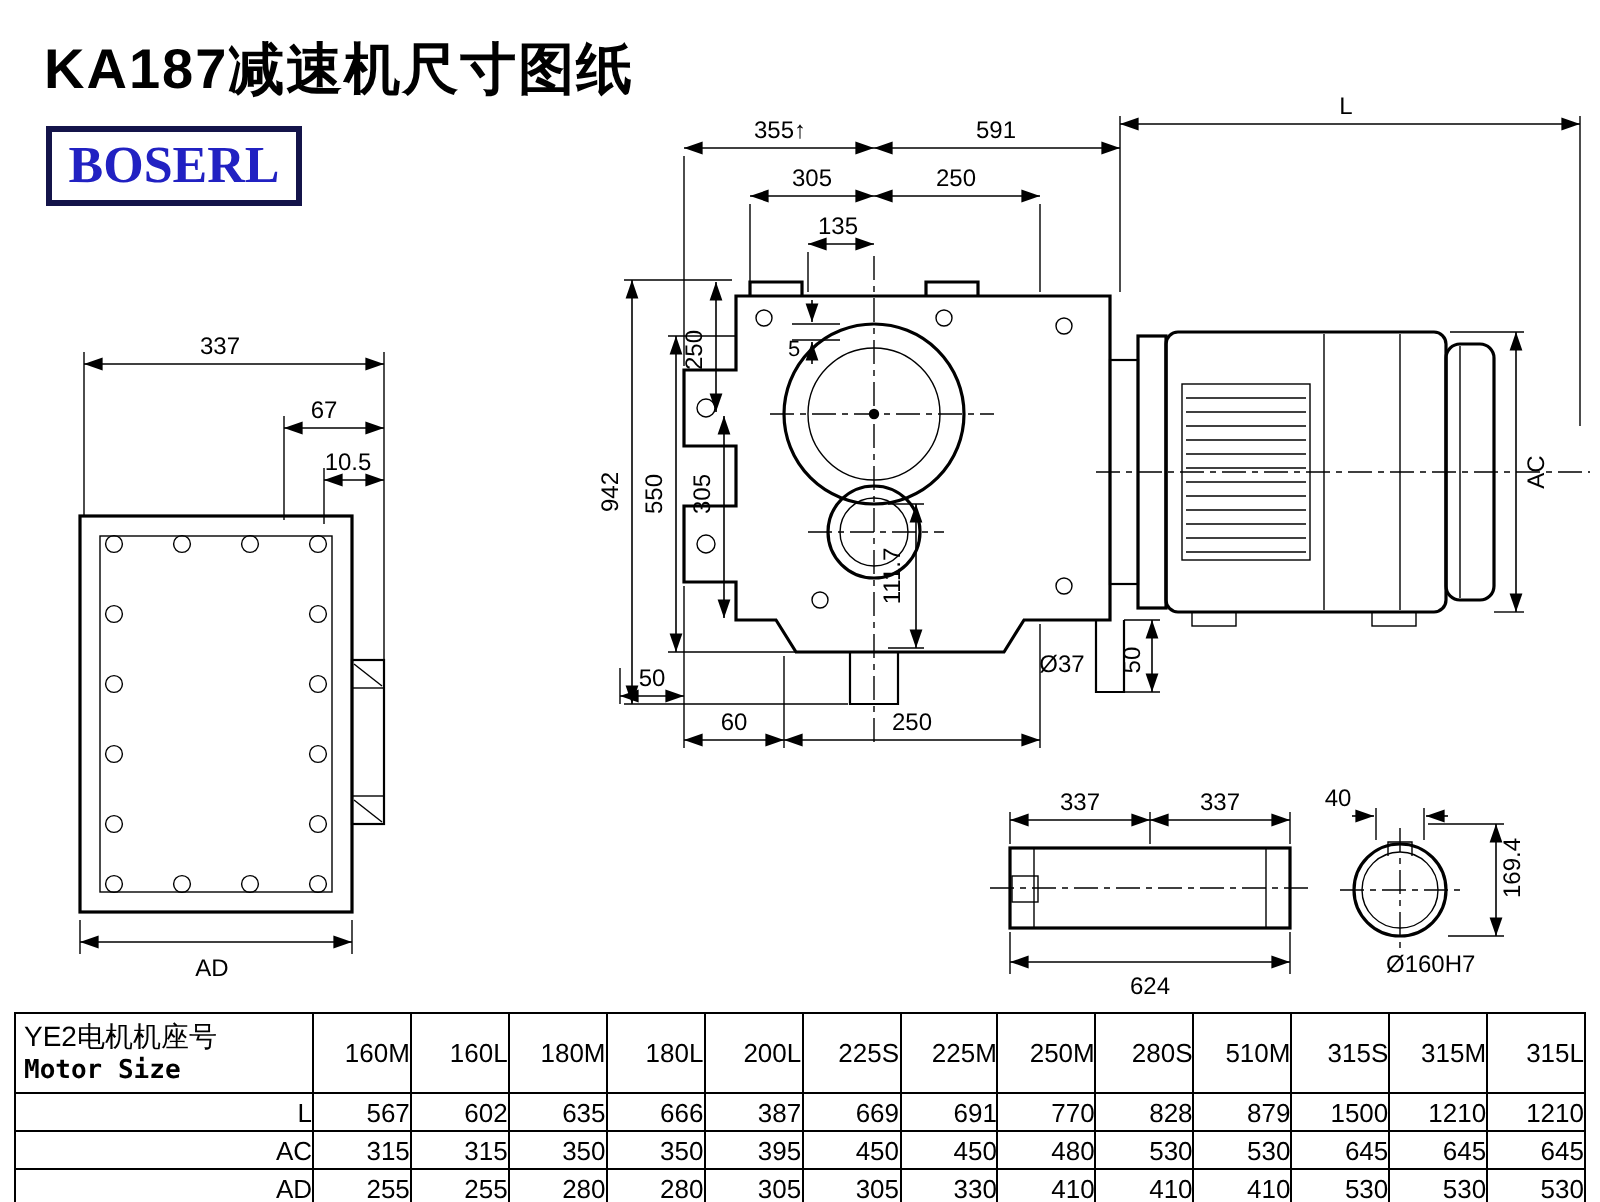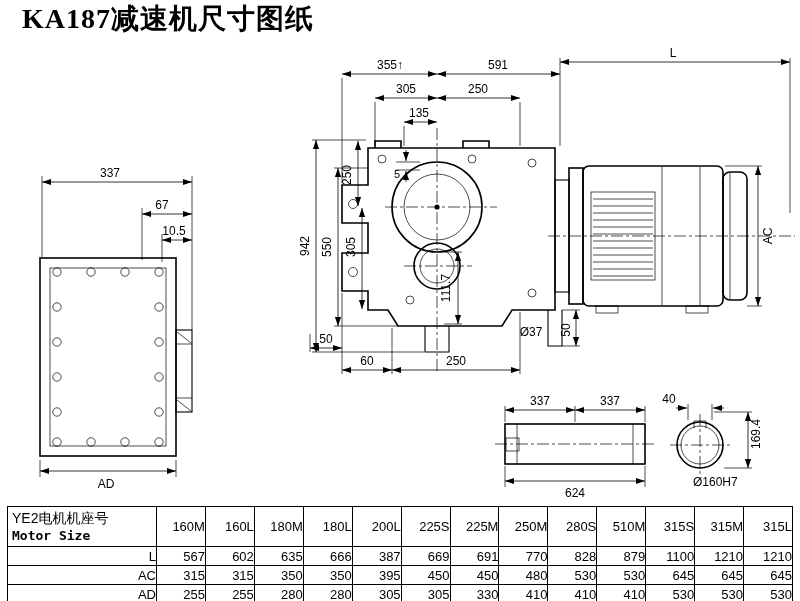--- a/index.html
+++ b/index.html
@@ -1,19 +1,19 @@
 <!DOCTYPE html>
 <html><head>
 <meta charset="utf-8">
 <style>
   html,body { margin:0; padding:0; background:#fff; }
   .page { position:relative; width:800px; height:601px; background:#fff; overflow:hidden;
           font-family:"Liberation Sans",sans-serif; color:#000; }
-  .title { position:absolute; left:22px; top:0; font-size:28px; font-weight:bold;
-           letter-spacing:1px; font-family:Liberation Serif, serif; }
+  .title { position:absolute; left:22px; top:16px; font-size:28px; font-weight:bold;
+           letter-spacing:1px; font-family:Liberation Sans, sans-serif; }
   .logo { position:absolute; left:23px; top:63px; width:122px; height:34px;
           border:3px solid #14144a; display:flex; align-items:center; justify-content:center;
           font-family:"Liberation Serif",serif; font-weight:bold; font-size:26px; color:#2121c2; }
   svg.draw { position:absolute; left:0; top:0; }
   .ol { fill:none; stroke:#000; stroke-width:1.6; }
   .md { fill:none; stroke:#000; stroke-width:1.1; }
   .tn { fill:none; stroke:#000; stroke-width:0.7; }
   .dm { fill:none; stroke:#000; stroke-width:0.8; marker-start:url(#ar); marker-end:url(#ar); }
   .de { fill:none; stroke:#000; stroke-width:0.8; marker-end:url(#ar); }
   .cl { fill:none; stroke:#000; stroke-width:0.7; stroke-dasharray:12 3 3 3; }
@@ -29,20 +29,21 @@
   .label-col { width:140px; text-align:left !important; padding:1px 4px !important; }
   .hdr-cn { font-size:14px; }
   .hdr-en { font-size:13px; font-family:"DejaVu Sans Mono",monospace;font-weight:bold; }
 </style>
 </head>
 <body>
 
 <div class="page">
 
   <div class="title">KA187减速机尺寸图纸</div>
+  <div class="logo">BOSERL</div>
 
   <svg class="draw" width="800" height="505" viewBox="0 0 800 505">
     <defs>
       <marker id="ar" viewBox="0 0 10 8" markerWidth="10" markerHeight="8" markerUnits="userSpaceOnUse" refX="9.3" refY="4" orient="auto-start-reverse">
         <path d="M0,0.8 L9.3,4 L0,7.2 Z" fill="#000"></path>
       </marker>
     </defs>
 
     <g>
       <rect class="ol" x="40" y="258" width="136" height="198"></rect>
@@ -270,21 +271,21 @@
         <td>567</td>
         <td>602</td>
         <td>635</td>
         <td>666</td>
         <td>387</td>
         <td>669</td>
         <td>691</td>
         <td>770</td>
         <td>828</td>
         <td>879</td>
-        <td>1100</td>
+        <td>1500</td>
         <td>1210</td>
         <td>1210</td>
       </tr>
       <tr>
         <td>AC</td>
         <td>315</td>
         <td>315</td>
         <td>350</td>
         <td>350</td>
         <td>395</td>

